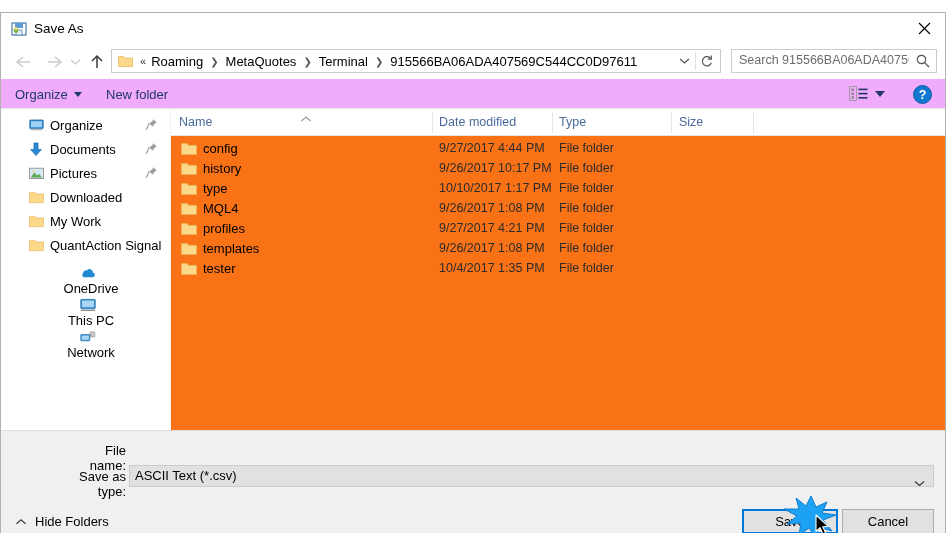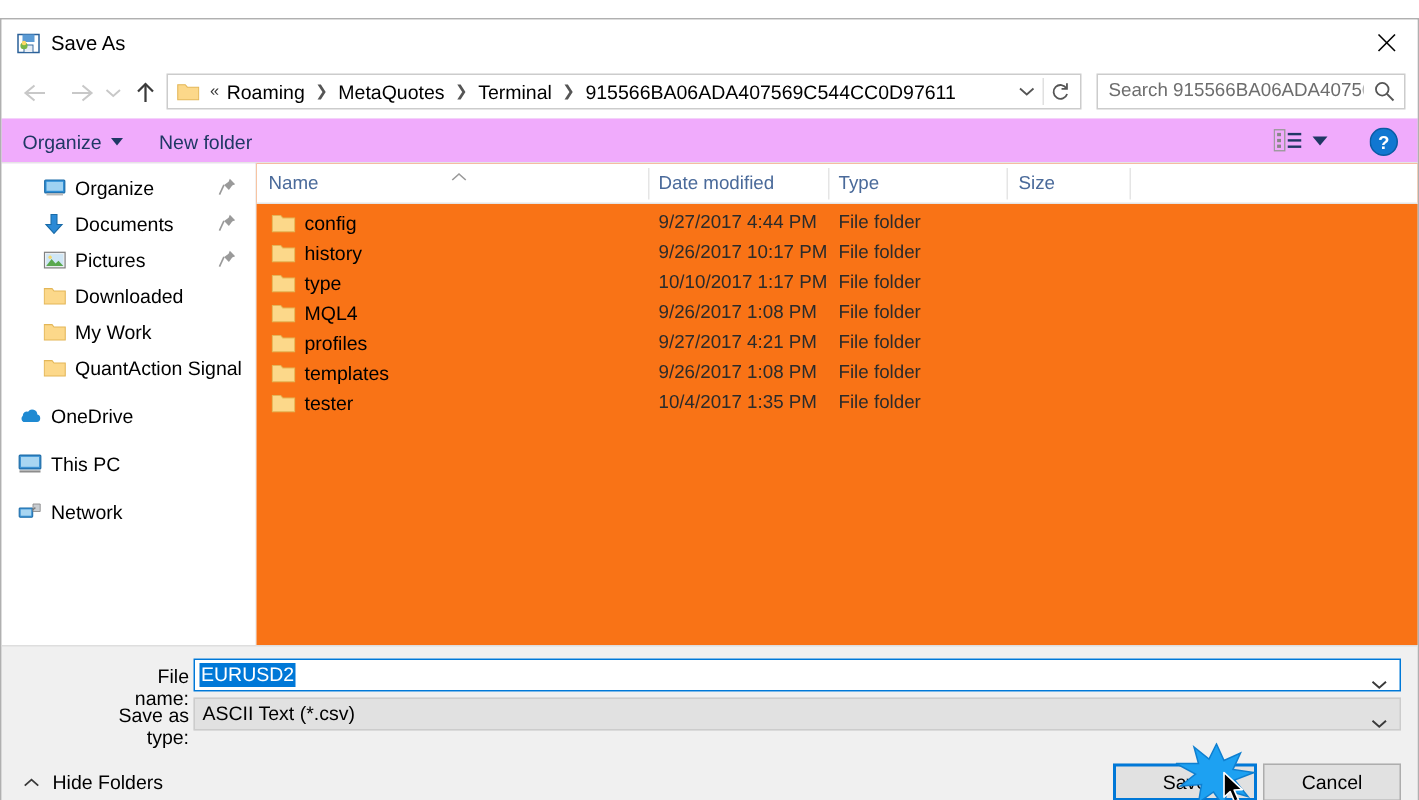--- a/index.html
+++ b/index.html
@@ -224,21 +224,21 @@
   }
   .sb-item.selected { background: #e0e0e0; }
   .sb-icon {
     width: 16px; height: 16px;
     margin-right: 6px;
     flex: 0 0 16px;
     display: flex;
     align-items: center;
     justify-content: center;
   }
-  .sb-l0 { padding-left: 11px; }
+  .sb-l0 { padding-left: 11px; flex-direction: column; }
   .sb-l1 { padding-left: 27px; }
   .sb-pin {
     position: absolute;
     right: 12px; top: 5px;
     width: 13px; height: 13px;
   }
   .sb-gap { height: 8px; }
 
   
   #filelist {
@@ -759,28 +759,20 @@
         <span class="cell-name">tester</span>
         <span class="cell-date">10/4/2017 1:35 PM</span>
         <span class="cell-type">File folder</span>
       </div>
 
     </div>
   </div>
 
   <div id="bottom">
     <span id="lbl-filename">File name:</span>
-    <div id="filename-field">
-      <span id="filename-value">EURUSD2</span>
-      <span class="field-caret">
-        <svg width="11" height="7" viewBox="0 0 11 7">
-          <path d="M1 1.5 L5.5 5.5 L10 1.5" fill="none" stroke="#3a3a3a" stroke-width="1.3"></path>
-        </svg>
-      </span>
-    </div>
 
     <span id="lbl-savetype">Save as type:</span>
     <div id="savetype-field">
       <span id="savetype-value">ASCII Text (*.csv)</span>
       <span class="field-caret">
         <svg width="11" height="7" viewBox="0 0 11 7">
           <path d="M1 1.5 L5.5 5.5 L10 1.5" fill="none" stroke="#3a3a3a" stroke-width="1.3"></path>
         </svg>
       </span>
     </div>

